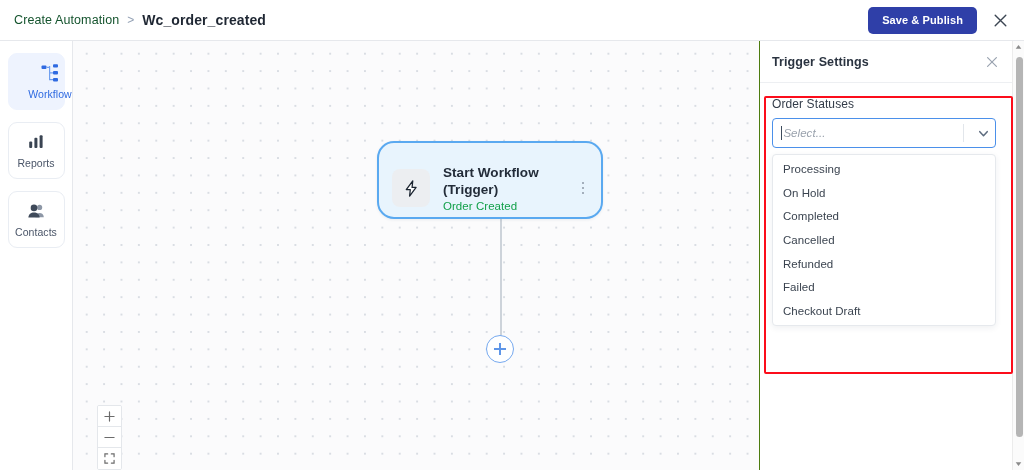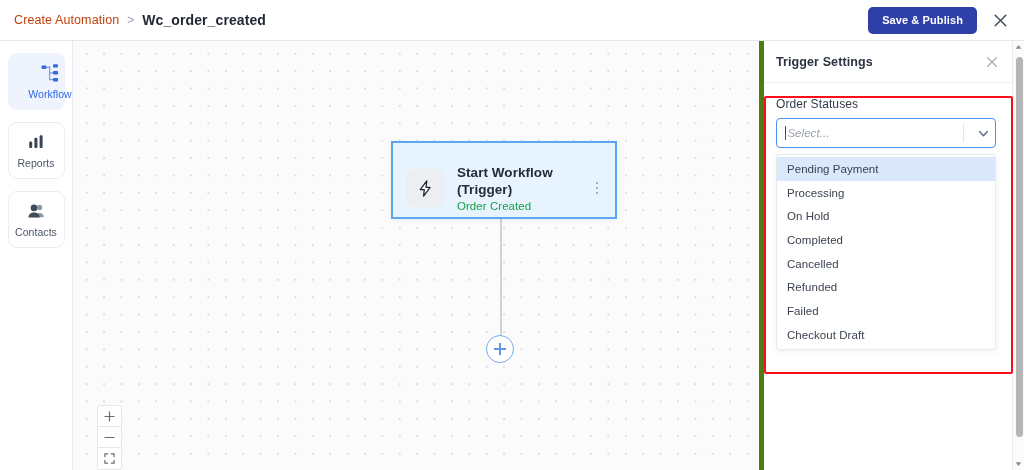--- a/index.html
+++ b/index.html
@@ -33,21 +33,21 @@
     z-index: 30;
   }
   .breadcrumb {
     display: flex;
     align-items: center;
     margin-left: 14px;
     gap: 8px;
   }
   .bc-parent {
     font-size: 12.5px;
-    color: #c2410c;
+    color: #14532d;
     letter-spacing: .1px;
   }
   .bc-sep {
     font-size: 12px;
     color: #93a1b5;
     line-height: 1;
   }
   .bc-current {
     font-size: 14px;
     font-weight: bold;
@@ -127,27 +127,27 @@
     background-color: #fbfbfc;
     background-image: radial-gradient(#d9dde3 1.05px, transparent 1.05px);
     background-size: 17.4px 17.4px;
     background-position: 5px 4px;
     overflow: hidden;
   }
 
   
   .node {
     position: absolute;
-    left: 318px;
+    left: 304px;
     top: 100px;
     width: 226px;
     height: 78px;
     background: #e8f4fd;
     border: 2px solid #5aa9f0;
-    border-radius: 0;
+    border-radius: 17px;
     display: flex;
     align-items: center;
     padding: 16px 10px 0 13px;
     box-shadow: 0 1px 3px rgba(30,60,90,.08);
   }
   .node-icon-box {
     width: 38px; height: 38px;
     border-radius: 8px;
     background: #eceef1;
     display: flex; align-items: center; justify-content: center;
@@ -240,21 +240,21 @@
   .zoom-btn svg { display: block; }
 
   
   .panel {
     position: absolute;
     top: 41px;
     left: 759px;
     width: 253px;
     height: 429px;
     background: #ffffff;
-    border-left: 5px solid #4d7c0f;
+    border-left: 1px solid #4d7c0f;
     z-index: 15;
   }
   .panel-head {
     height: 42px;
     display: flex;
     align-items: center;
     padding: 0 14px 0 12px;
     border-bottom: 1px solid #edeff2;
   }
   .panel-title {
@@ -496,21 +496,20 @@
         <span class="select-placeholder">Select...</span>
         <div class="select-divider"></div>
         <div class="select-arrow">
           <svg width="13" height="13" viewBox="0 0 14 14">
             <path d="M3 5 L7 9.3 L11 5" stroke="#5c6b7e" stroke-width="1.6" fill="none" stroke-linecap="round" stroke-linejoin="round"></path>
           </svg>
         </div>
       </div>
 
       <div class="menu">
-        <div class="menu-item highlighted">Pending Payment</div>
         <div class="menu-item">Processing</div>
         <div class="menu-item">On Hold</div>
         <div class="menu-item">Completed</div>
         <div class="menu-item">Cancelled</div>
         <div class="menu-item">Refunded</div>
         <div class="menu-item">Failed</div>
         <div class="menu-item">Checkout Draft</div>
       </div>
 
     </div>

